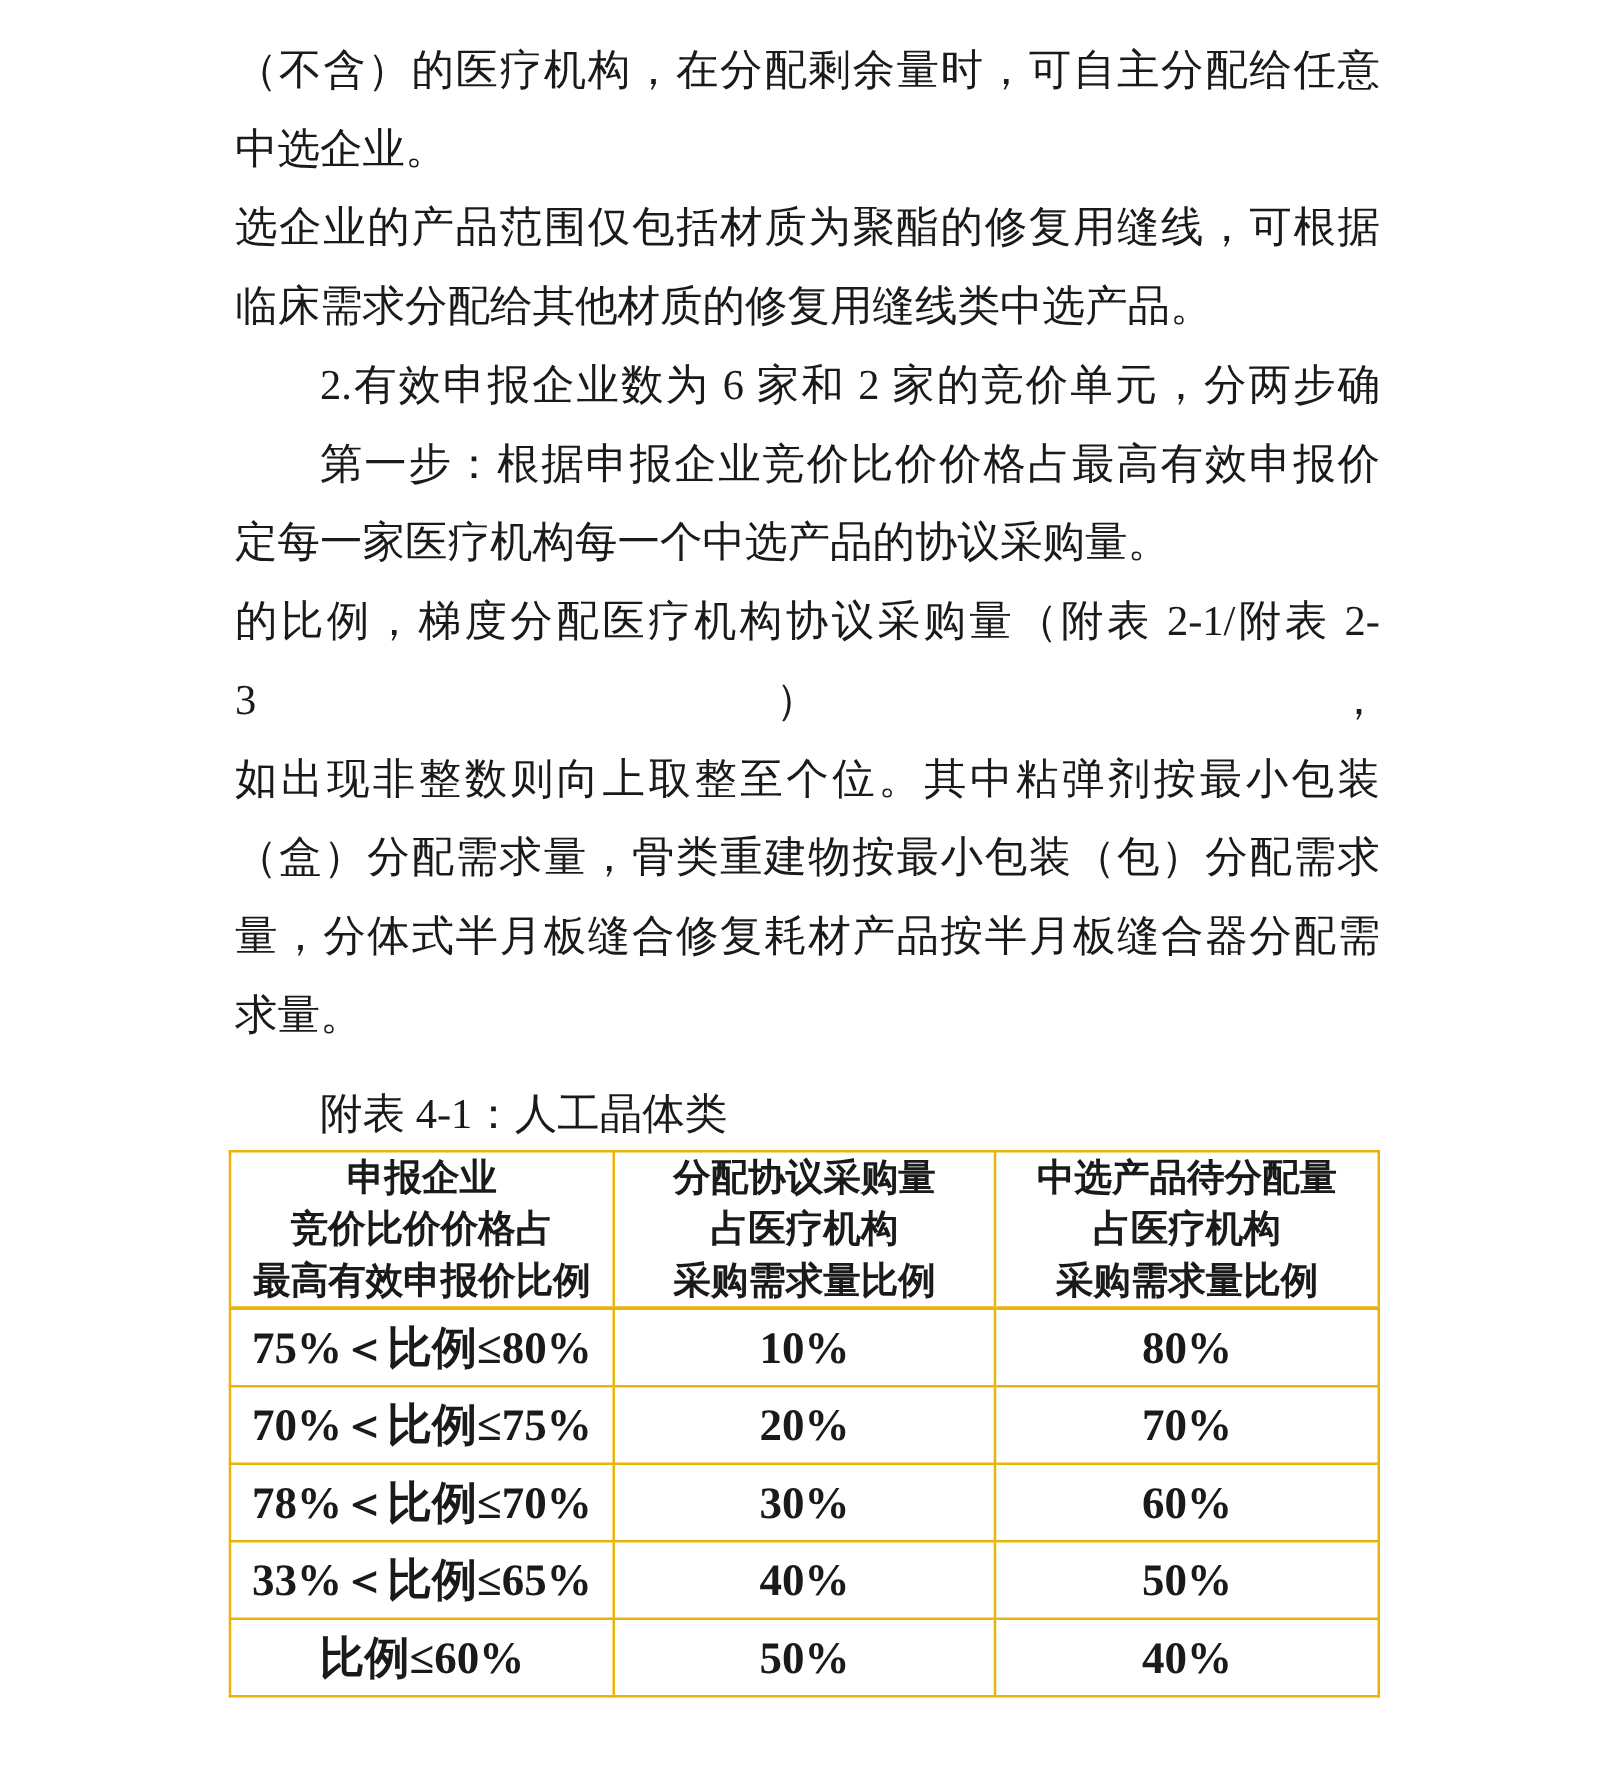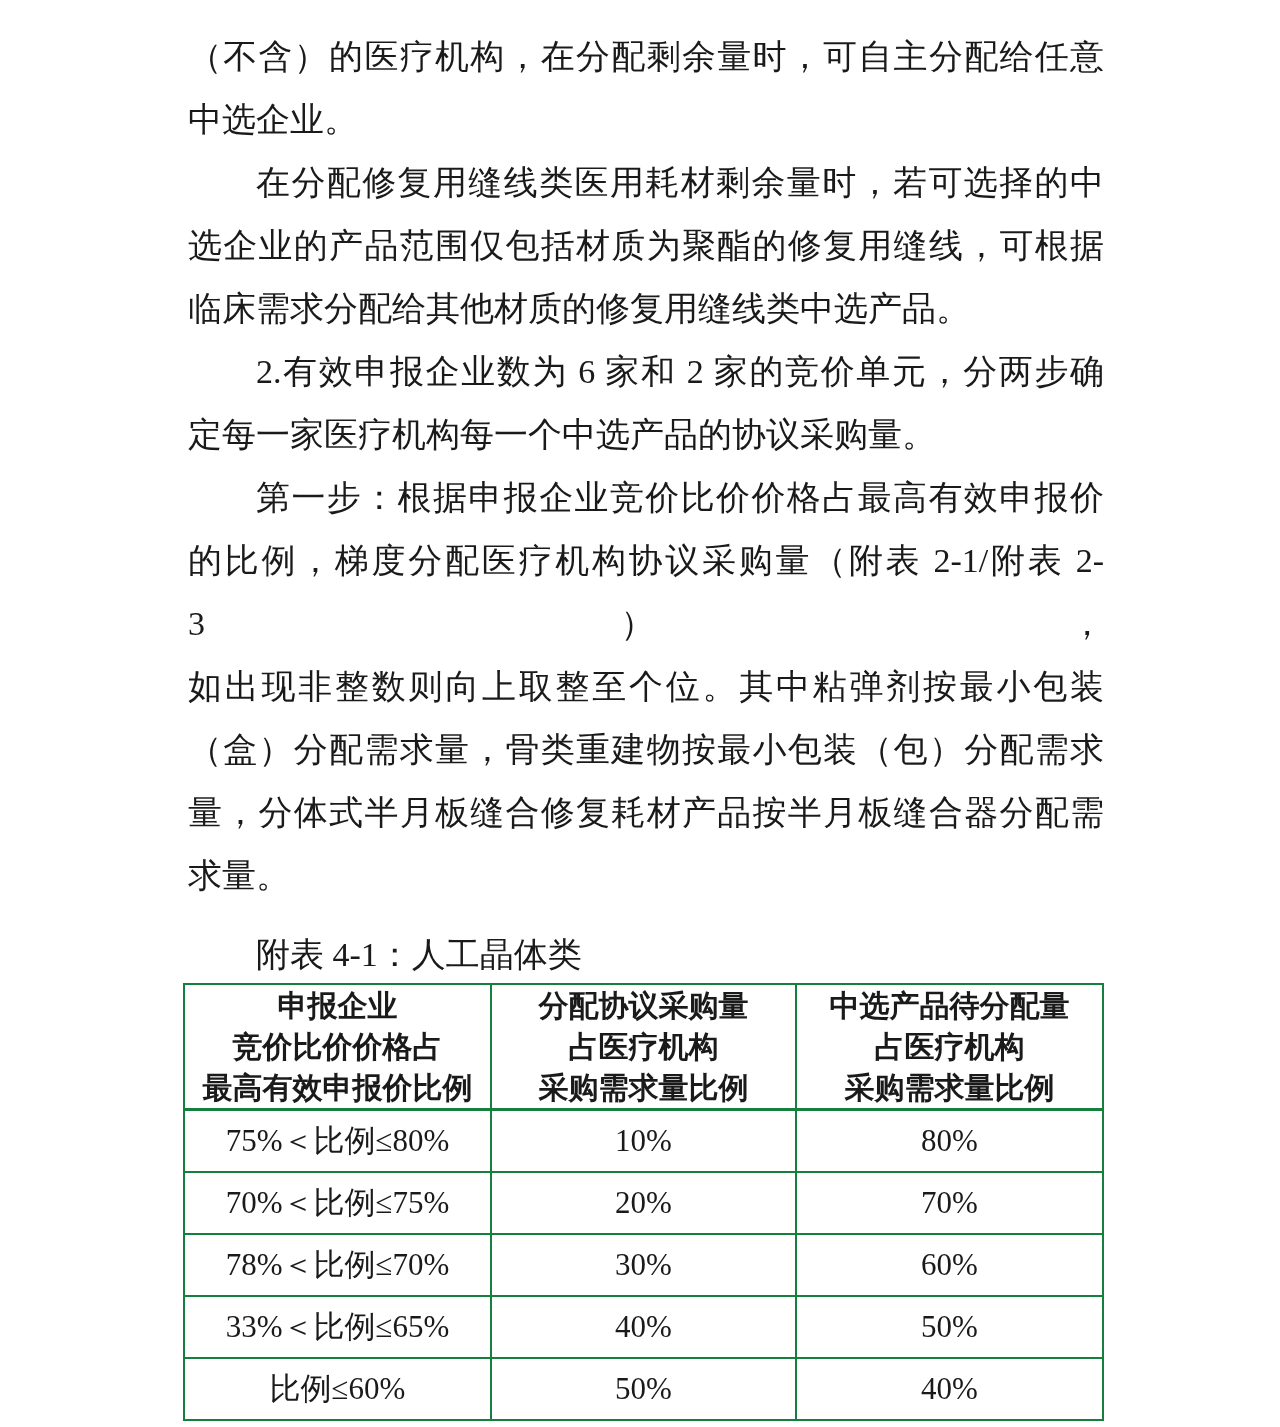--- a/index.html
+++ b/index.html
@@ -42,56 +42,55 @@
     font-size: 34px;
     line-height: 50px;
   }
   table.grid {
     margin-left: 183px;
     width: 919px;
     border-collapse: collapse;
     table-layout: fixed;
   }
   table.grid th, table.grid td {
-    border: 2px solid #15803d;
+    border: 2px solid #eab308;
     text-align: center;
     vertical-align: middle;
     padding: 0;
   }
   table.grid th {
     height: 122px;
     font-size: 30px;
     line-height: 41px;
     font-weight: bold;
     white-space: pre-line;
     border-bottom-width: 3px;
   }
   table.grid td {
     height: 60px;
-    font-size: 31px;
-    font-weight: normal;
+    font-size: 36px;
+    font-weight: bold;
   }
   col.c1 { width: 307px; }
   col.c2 { width: 305px; }
   col.c3 { width: 307px; }
 </style>
 </head>
 <body>
 
 <div class="page">
 
   <div class="text-block">
     <p class="line justify">（不含）的医疗机构，在分配剩余量时，可自主分配给任意</p>
     <p class="line">中选企业。</p>
-    <p class="line justify indent">在分配修复用缝线类医用耗材剩余量时，若可选择的中</p>
     <p class="line justify">选企业的产品范围仅包括材质为聚酯的修复用缝线，可根据</p>
     <p class="line">临床需求分配给其他材质的修复用缝线类中选产品。</p>
     <p class="line justify indent">2.有效申报企业数为 6 家和 2 家的竞价单元，分两步确</p>
+    <p class="line justify indent">第一步：根据申报企业竞价比价价格占最高有效申报价</p>
     <p class="line">定每一家医疗机构每一个中选产品的协议采购量。</p>
-    <p class="line justify indent">第一步：根据申报企业竞价比价价格占最高有效申报价</p>
     <p class="line justify">的比例，梯度分配医疗机构协议采购量（附表 2-1/附表 2-3），</p>
     <p class="line justify">如出现非整数则向上取整至个位。其中粘弹剂按最小包装</p>
     <p class="line justify">（盒）分配需求量，骨类重建物按最小包装（包）分配需求</p>
     <p class="line justify">量，分体式半月板缝合修复耗材产品按半月板缝合器分配需</p>
     <p class="line">求量。</p>
   </div>
 
   <p class="caption">附表 4-1：人工晶体类</p>
 
   <table class="grid">

